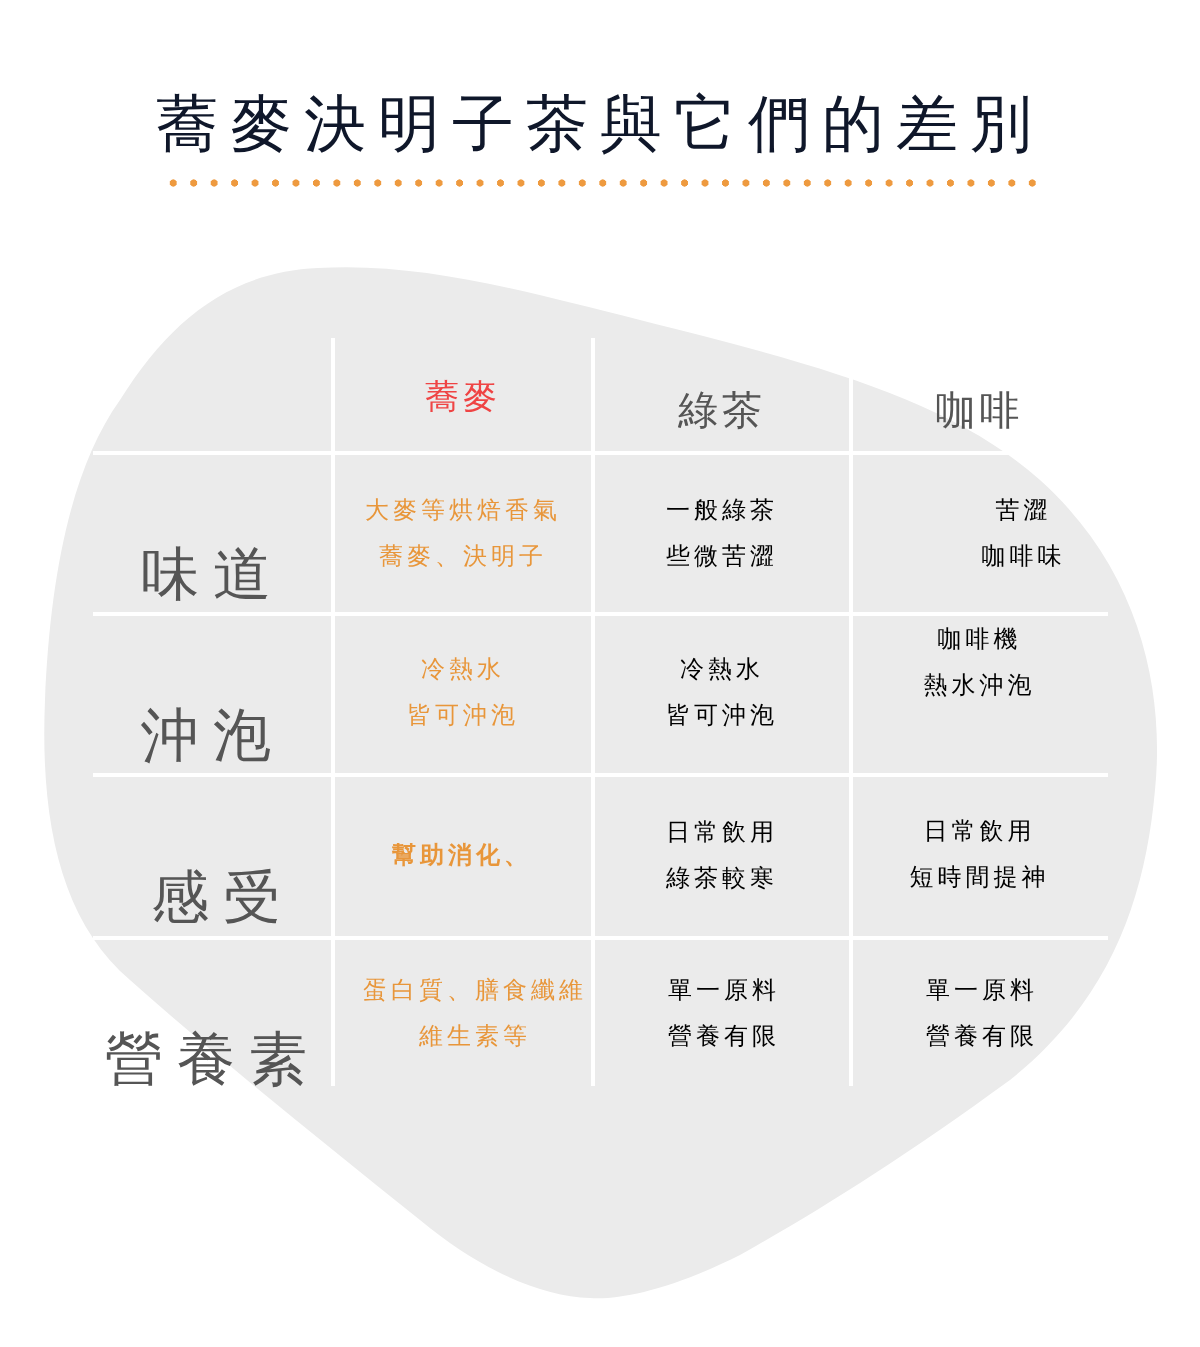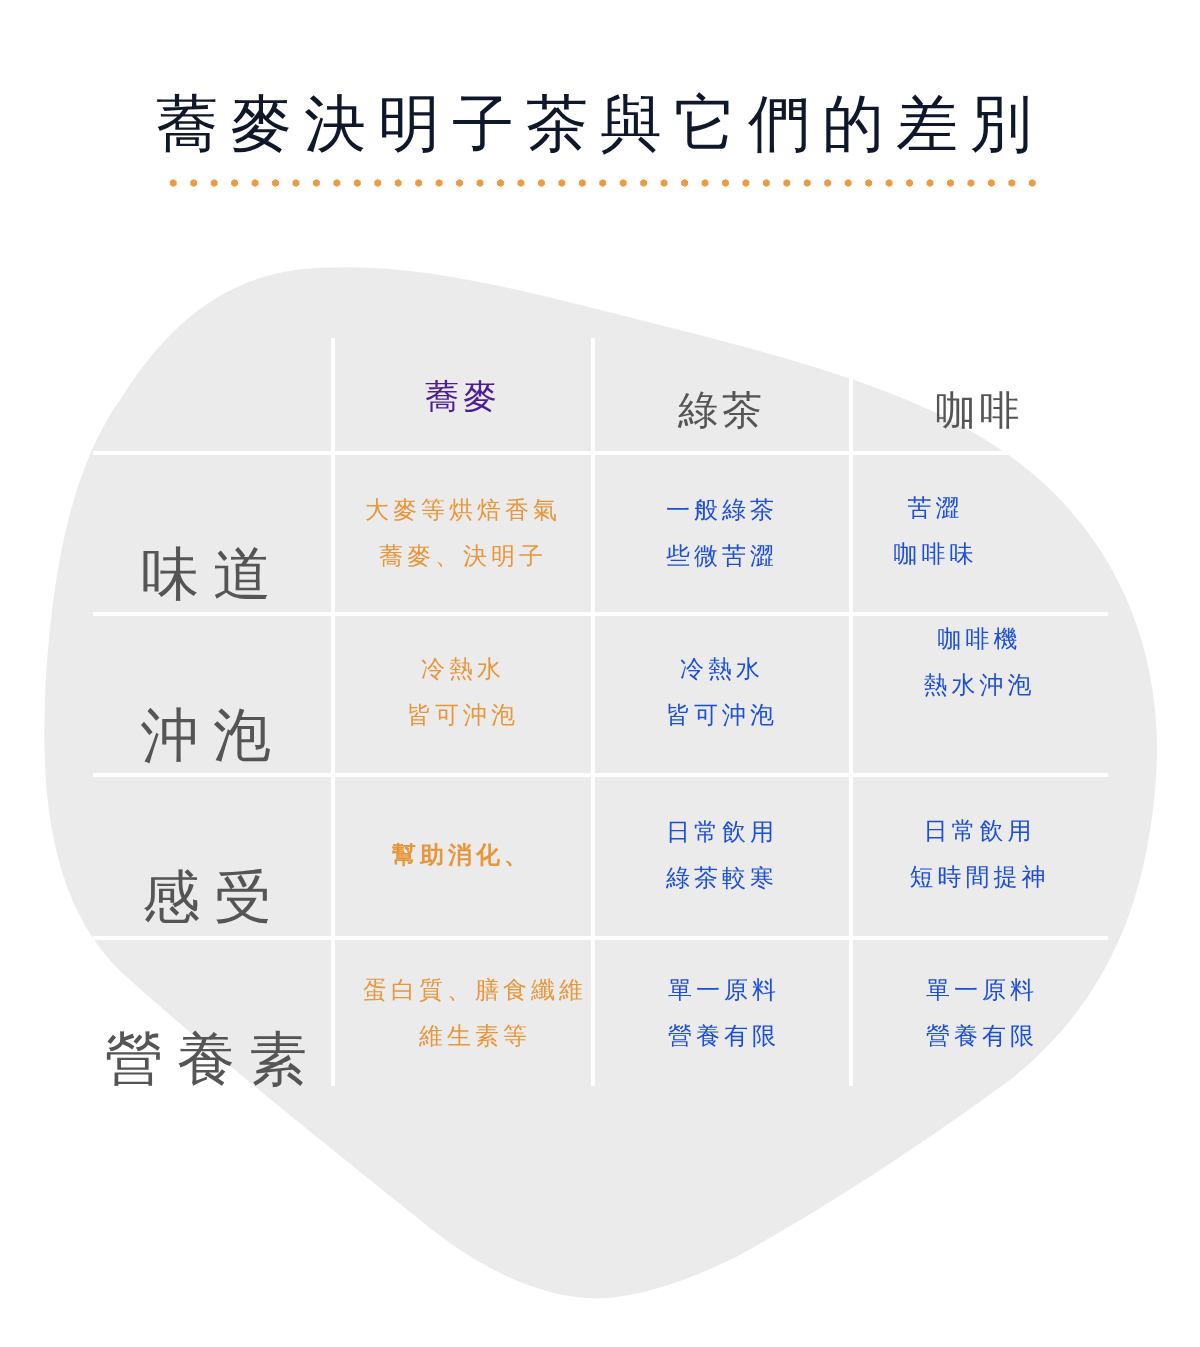--- a/index.html
+++ b/index.html
@@ -9,22 +9,22 @@
            font-size: 62px; letter-spacing: 12px; color: #0f172a; font-weight: normal; margin: 0; }
   .dots { position: absolute; left: 163px; top: 178px; width: 880px; height: 10px;
           background-image: radial-gradient(circle, #ee9a3f 3.4px, transparent 3.8px);
           background-size: 20.46px 10px; background-repeat: repeat-x; }
   .blob { position: absolute; left: 0; top: 0; width: 1200px; height: 1347px; }
   .grid { position: absolute; left: 0; top: 0; width: 1200px; height: 1347px; }
   .cell { position: absolute; display: flex; flex-direction: column; align-items: center;
           justify-content: center; text-align: center; }
   .rowlabel { font-size: 58px; color: #555555; letter-spacing: 14px; margin-top: 40px; }
   .colhead { font-size: 40px; color: #555555; letter-spacing: 4px; line-height: 52px; }
-  .colhead.accent { color: #4c1d95; font-size: 34px; }
-  .txt { font-size: 24px; line-height: 46px; letter-spacing: 4px; color: #1d4ed8; }
+  .colhead.accent { color: #ef4444; font-size: 34px; }
+  .txt { font-size: 24px; line-height: 46px; letter-spacing: 4px; color: #000000; }
   .txt.accent { color: #e8963a; }
 </style>
 </head>
 <body>
 
 <h1 class="title">蕎麥決明子茶與它們的差別</h1>
 <div class="dots"></div>
 
 <svg class="blob" viewBox="0 0 1200 1347">
   <path fill="#ebebeb" d="M 318 268
@@ -65,40 +65,40 @@
 
 <div class="cell rowlabel" style="left:93px; top:455px; width:240px; height:159px;">味道</div>
 <div class="cell txt accent" style="left:333px; top:487px; width:260px; height:92px;">
   <div>大麥等烘焙香氣</div>
   <div>蕎麥、決明子</div>
 </div>
 <div class="cell txt" style="left:593px; top:487px; width:258px; height:92px;">
   <div>一般綠茶</div>
   <div>些微苦澀</div>
 </div>
-<div class="cell txt" style="left:807px; top:487px; width:257px; height:92px;font-family:Liberation Mono, monospace;">
+<div class="cell txt" style="left:895px; top:487px; width:257px; height:92px;">
   <div>苦澀</div>
   <div>咖啡味</div>
 </div>
 
 <div class="cell rowlabel" style="left:93px; top:616px; width:240px; height:159px;">沖泡</div>
 <div class="cell txt accent" style="left:333px; top:646px; width:260px; height:92px;">
   <div>冷熱水</div>
   <div>皆可沖泡</div>
 </div>
 <div class="cell txt" style="left:593px; top:646px; width:258px; height:92px;">
   <div>冷熱水</div>
   <div>皆可沖泡</div>
 </div>
 <div class="cell txt" style="left:851px; top:616px; width:257px; height:92px;text-align:center;">
   <div>咖啡機</div>
   <div>熱水沖泡</div>
 </div>
 
-<div class="cell rowlabel" style="left:94px; top:777px; width:240px; height:161px;">感受</div>
+<div class="cell rowlabel" style="left:103px; top:777px; width:240px; height:161px;">感受</div>
 <div class="cell txt accent" style="left:332px; top:809px; width:260px; height:92px;font-weight:bold;">
   <div>幫助消化、</div>
 </div>
 <div class="cell txt" style="left:593px; top:809px; width:258px; height:92px;">
   <div>日常飲用</div>
   <div>綠茶較寒</div>
 </div>
 <div class="cell txt" style="left:851px; top:808px; width:257px; height:92px;">
   <div>日常飲用</div>
   <div>短時間提神</div>

